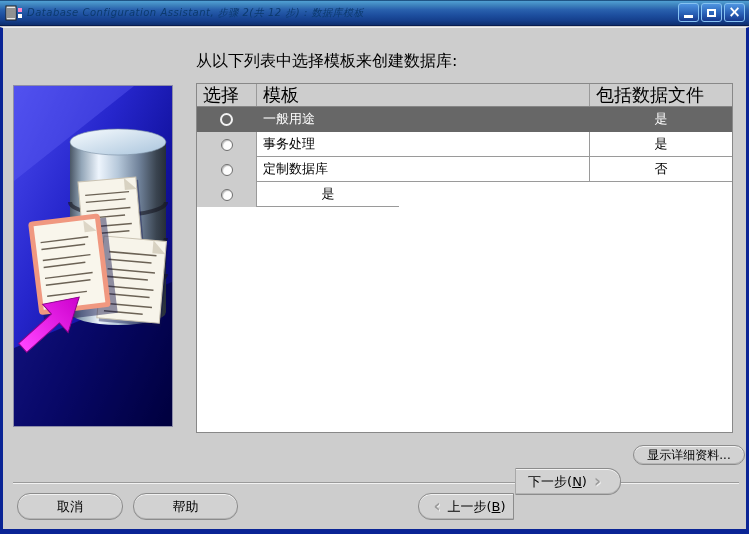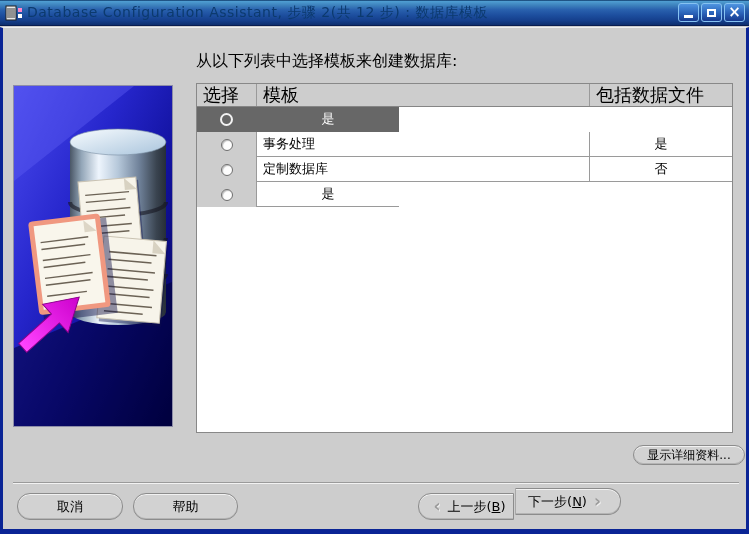--- a/index.html
+++ b/index.html
@@ -14,22 +14,22 @@
 
   
   .titlebar {
     position:absolute; top:0; left:0; right:0; height:26px;
     background:linear-gradient(180deg,#083060 0%,#4e9cd0 6%,#3c80bc 22%,#2a62ae 38%,#1d4f9f 60%,#153f8c 82%,#0e2f6e 100%);
     border-bottom:1px solid #081c50;
     display:flex; align-items:center; padding:0 4px;
   }
   .app-icon { width:18px; height:16px; margin:0 4px 0 1px; flex:0 0 auto; }
   .title-text {
-    color:#0c3a6e; font-size:14px; letter-spacing:0.5px;
-    white-space:nowrap; overflow:hidden; flex:1 1 auto;
+    color:#0c3a6e; font-size:10px; letter-spacing:0.5px;
+    white-space:nowrap; overflow:hidden; flex:1 1 auto;font-style:italic;
   }
   .tb-controls { display:flex; gap:2px; flex:0 0 auto; }
   .tb-btn {
     width:21px; height:19px; border-radius:3px;
     border:1px solid #86c2f2;
     background:linear-gradient(180deg,#4e94e0 0%,#2a62b8 55%,#16398e 100%);
     display:flex; align-items:center; justify-content:center;
     cursor:default;
   }
   .glyph-min { width:9px; height:3px; background:#fff; margin-top:8px; }
@@ -97,21 +97,21 @@
     border:1px solid #8c8c8c; border-radius:13px;
     box-shadow:inset 0 1px 0 #f2f2f2, inset 0 -1px 0 #b4b4b4;
     font-size:13px; color:#000;
     display:flex; align-items:center; justify-content:center;
     cursor:default; white-space:nowrap;
   }
   .btn-details { left:630px; top:417px; width:112px; height:20px; font-size:12px; }
   .btn-cancel  { left:14px;  top:465px; width:106px; }
   .btn-help    { left:130px; top:465px; width:105px; }
   .btn-back    { left:415px; top:465px; width:96px;  border-radius:13px 0 0 13px; }
-  .btn-next    { left:512px; top:460px; width:106px; border-radius:0 13px 13px 0; border-left:1px solid #a8a8a8; }
+  .btn-next    { left:512px; top:440px; width:106px; border-radius:0 13px 13px 0; border-left:1px solid #a8a8a8; }
   .chev {
     font-size:17px; font-weight:bold; color:#9a9a9a; line-height:1;
     text-shadow:1px 1px 0 #efefef; padding:0 7px;
   }
   .mnemo { text-decoration:underline; }
 
   
   .separator {
     position:absolute; left:10px; right:7px; top:454px; height:2px;
     border-top:1px solid #9a9a9a; border-bottom:1px solid #f2f2f2;
@@ -230,20 +230,21 @@
     <div class="thead">
       <div class="hcell hc-sel">选择</div>
       <div class="hcell hc-tpl">模板</div>
       <div class="hcell hc-df">包括数据文件</div>
     </div>
 
     <div class="trow selected">
       <div class="cell c-sel">
           <span class="radio"></span>
         </div>
+      <div class="cell c-tpl">一般用途</div>
       <div class="cell c-df">是</div>
     </div>
     <div class="trow">
       <div class="cell c-sel">
           <span class="radio"></span>
         </div>
       <div class="cell c-tpl">事务处理</div>
       <div class="cell c-df">是</div>
     </div>
     <div class="trow">

